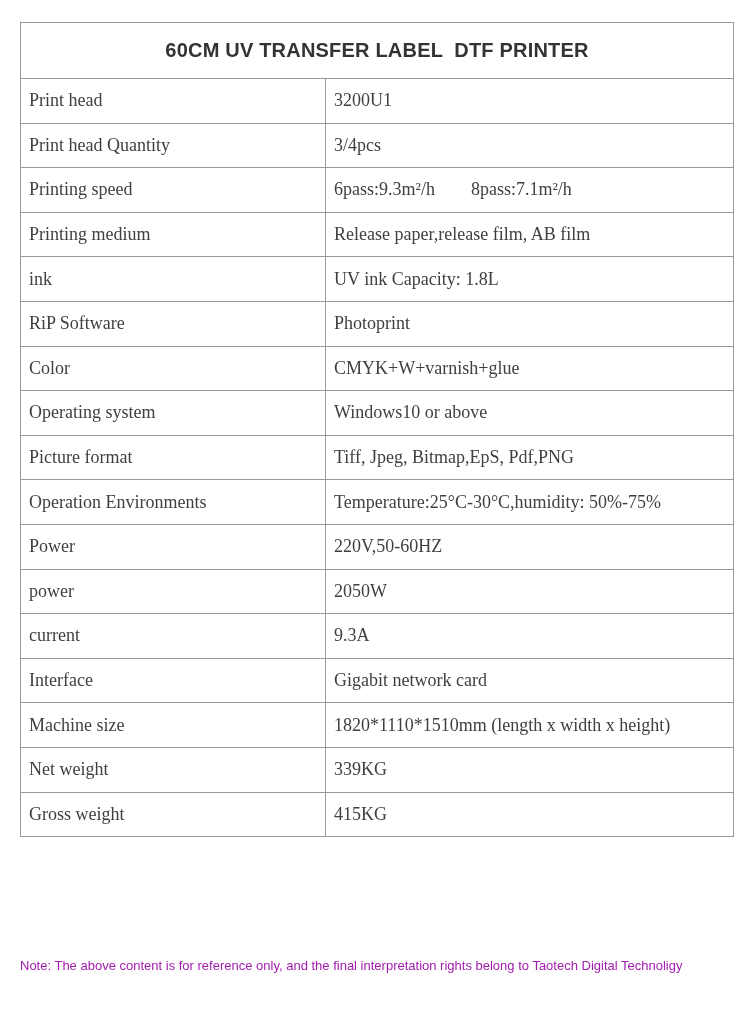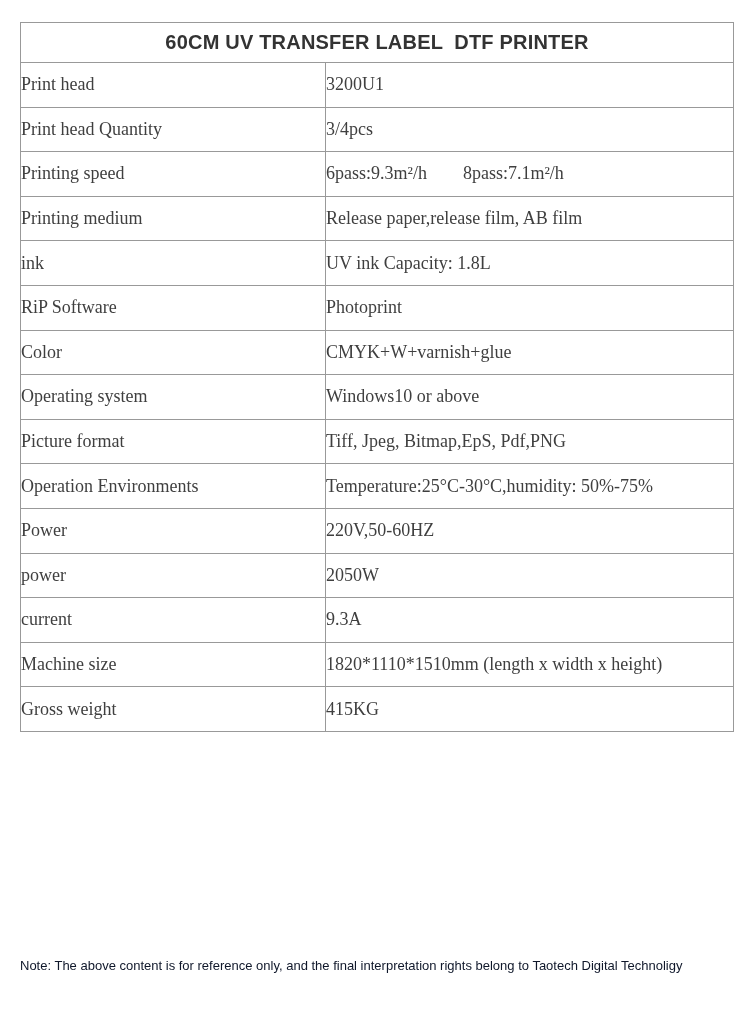--- a/index.html
+++ b/index.html
@@ -20,21 +20,21 @@
     left: 20px;
     top: 22px;
     width: 713px;
     border-collapse: collapse;
     table-layout: fixed;
   }
   table.spec-table td {
     border: 1px solid #999999;
     font-size: 18px;
     color: #3f3f3f;
-    padding: 0;
+    padding: 8px;
     vertical-align: middle;
     overflow: hidden;
   }
   col.c1 { width: 305px; }
   col.c2 { width: 408px; }
   tr.title-row td {
     height: 39px;
     text-align: center;
     font-weight: bold;
     font-size: 20px;
@@ -54,21 +54,21 @@
     white-space: pre-wrap;
     margin-top: 12px;
   }
   .note {
     position: absolute;
     left: 20px;
     top: 958px;
     width: 722px;
     font-size: 13px;
     line-height: 16.5px;
-    color: #0f172a;
+    color: #a21caf;
   }
   .note div {
     white-space: nowrap;
   }
 </style>
 </head>
 <body>
 
 <div class="page">
 
@@ -129,22 +129,30 @@
   </tr>
         <tr class="data-row">
     <td class="label-cell">power</td>
     <td class="value-cell">2050W</td>
   </tr>
         <tr class="data-row">
     <td class="label-cell">current</td>
     <td class="value-cell">9.3A</td>
   </tr>
         <tr class="data-row">
+    <td class="label-cell">Interface</td>
+    <td class="value-cell">Gigabit network card</td>
+  </tr>
+        <tr class="data-row">
     <td class="label-cell">Machine size</td>
     <td class="value-cell">1820*1110*1510mm (length x width x height)</td>
+  </tr>
+        <tr class="data-row">
+    <td class="label-cell">Net weight</td>
+    <td class="value-cell">339KG</td>
   </tr>
         <tr class="data-row">
     <td class="label-cell">Gross weight</td>
     <td class="value-cell">415KG</td>
   </tr>
       </tbody>
   </table>
 
   <div class="note">
     <div>Note: The above content is for reference only, and the final interpretation rights belong to Taotech Digital Technoligy</div>

